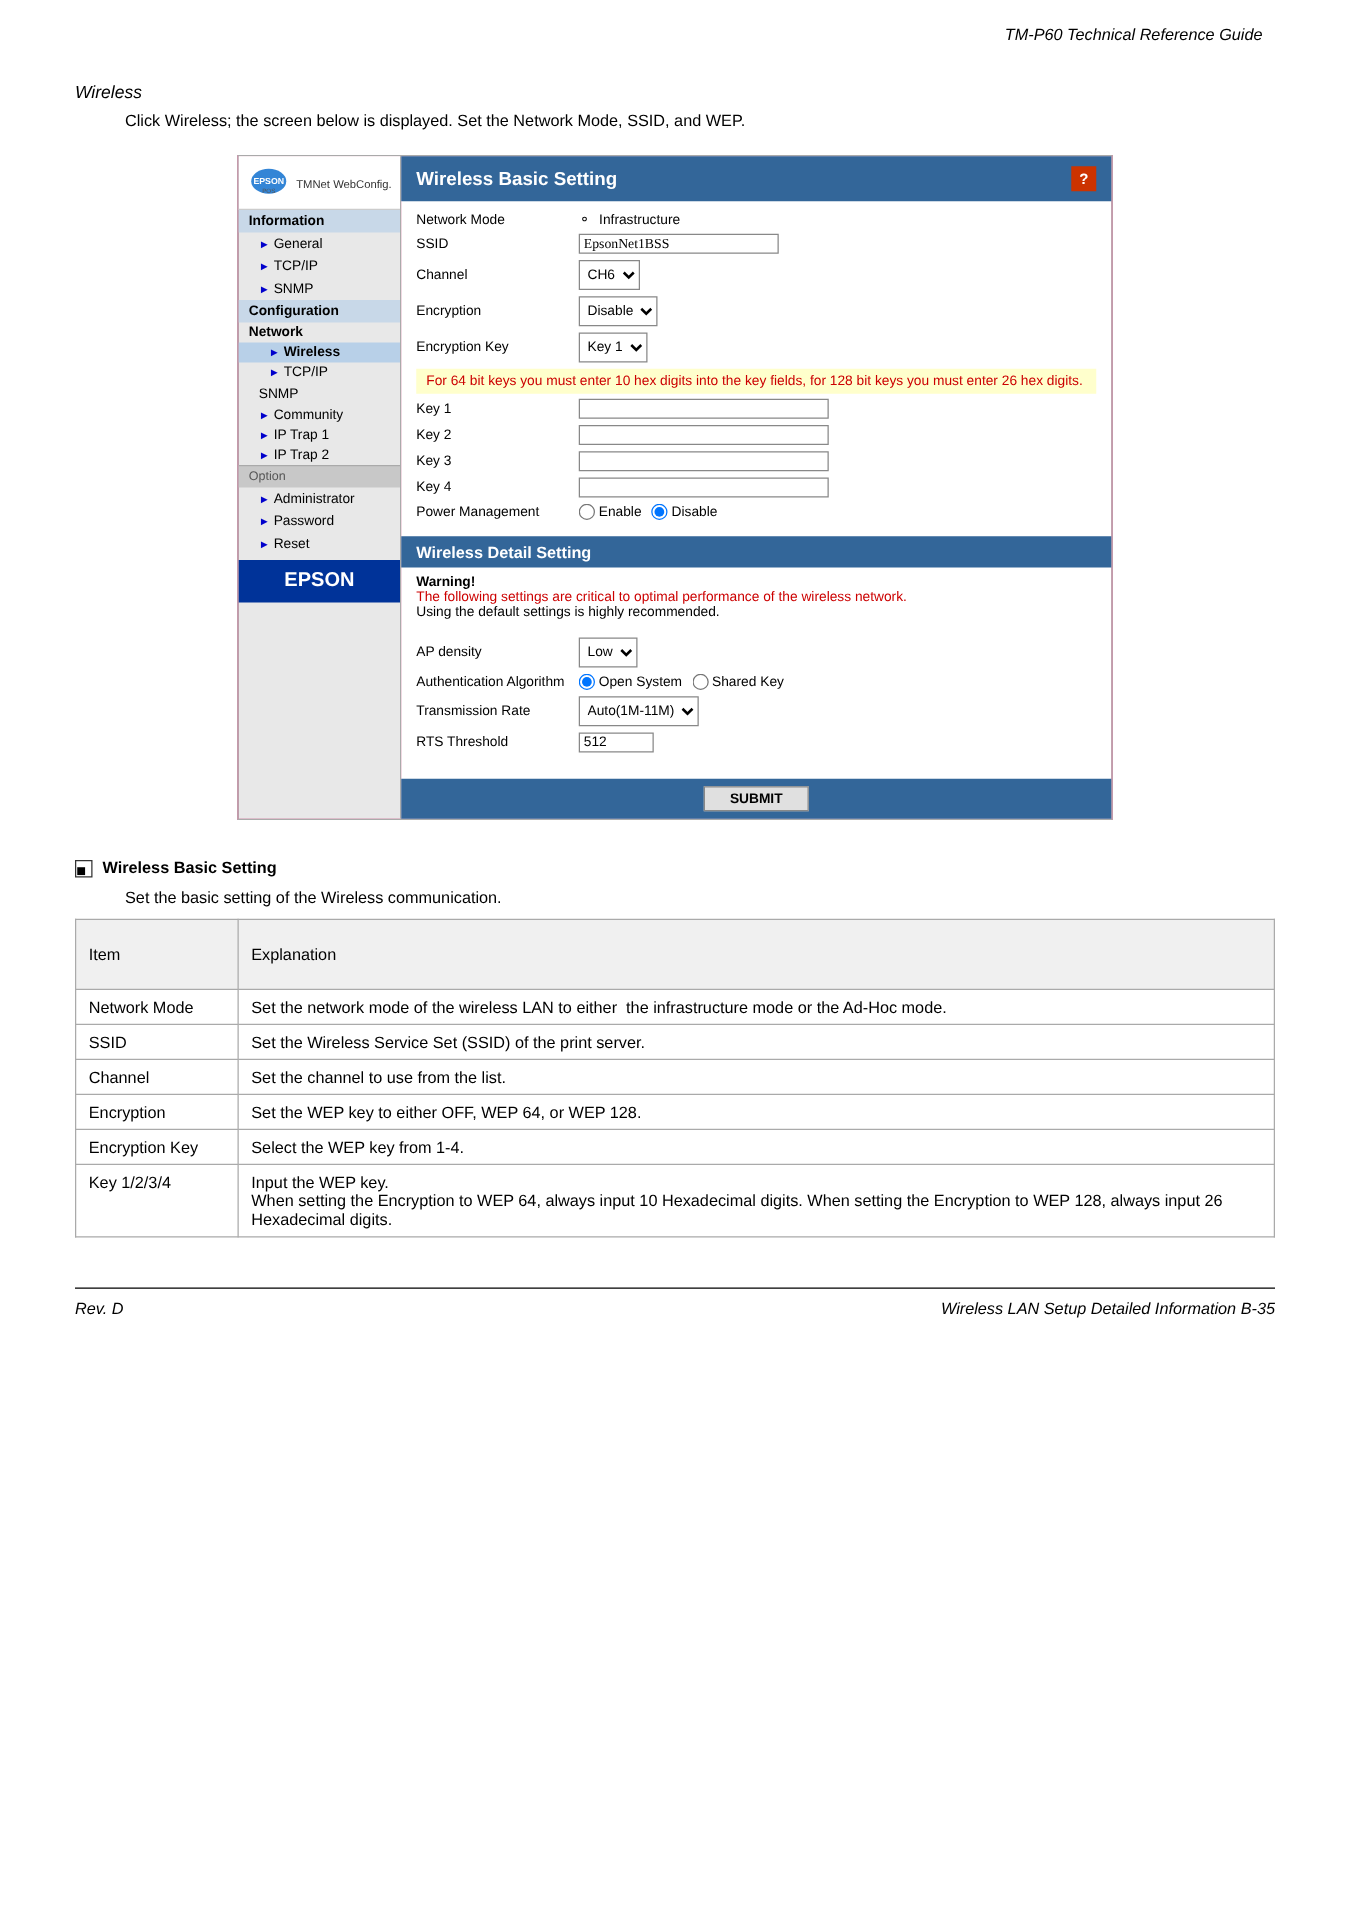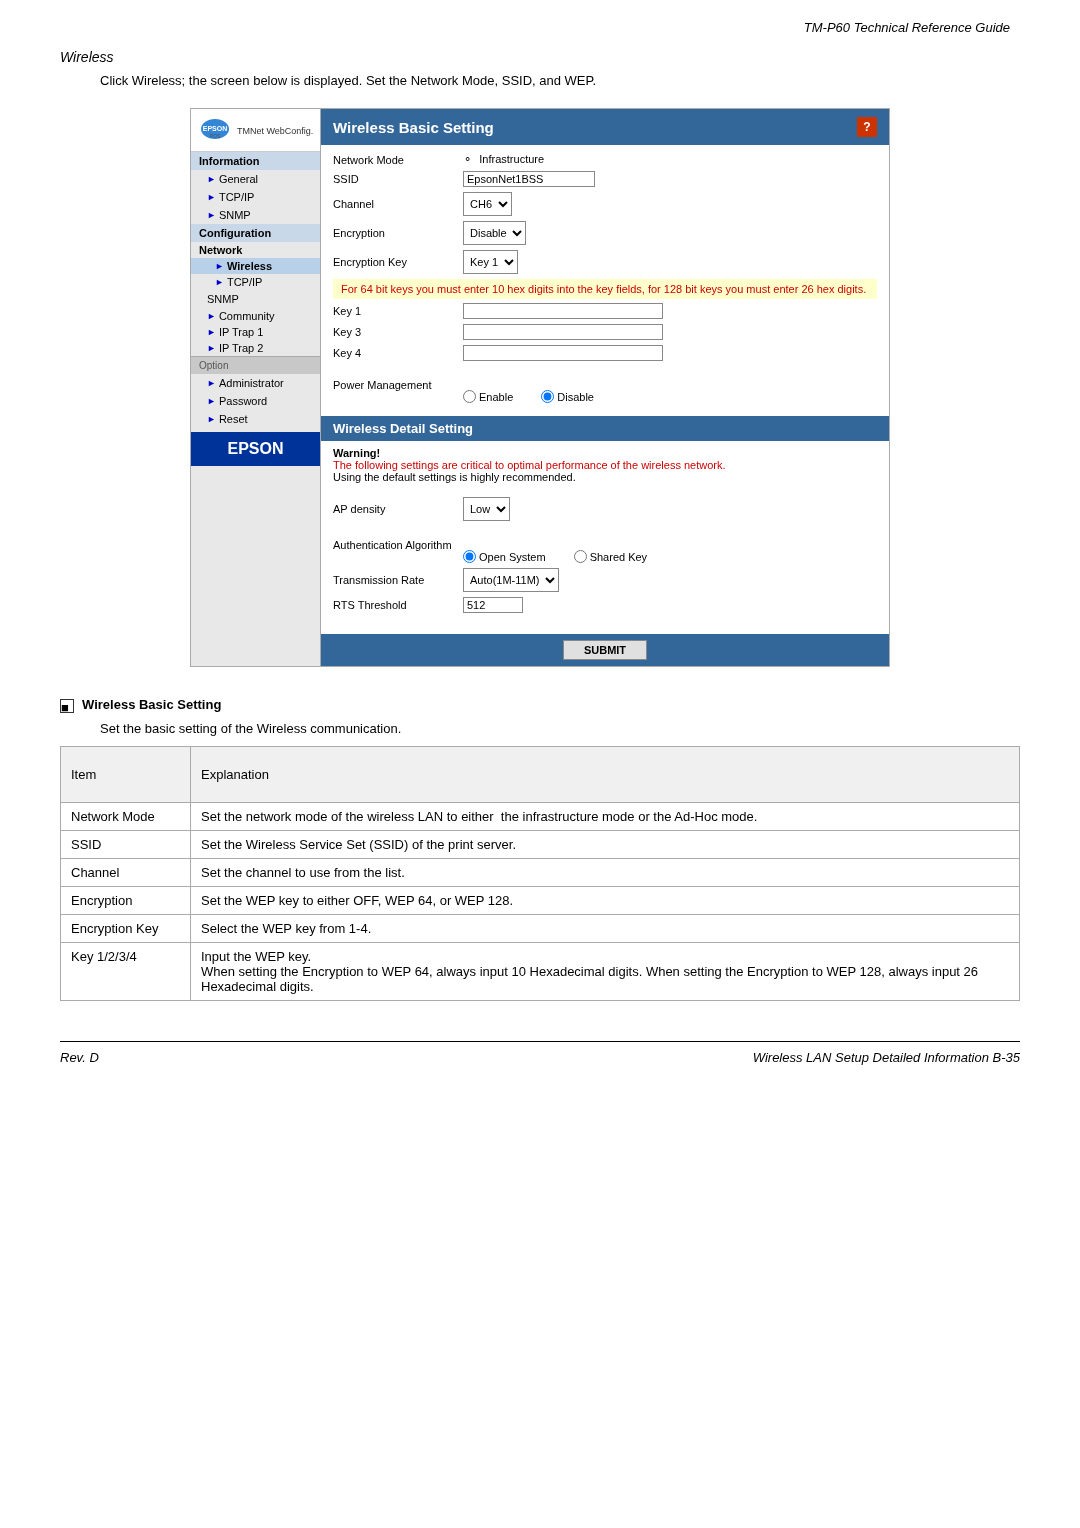--- a/index.html
+++ b/index.html
@@ -9,21 +9,21 @@
       font-size: 13px;
       color: #000;
       width: 1080px;
       min-height: 1528px;
       padding: 20px 60px;
     }
     .page-header {
       text-align: right;
       font-style: italic;
       font-size: 13px;
-      margin-bottom: 14px;
+      margin-bottom: 30px;
       padding-right: 10px;
     }
     .section-title {
       font-style: italic;
       font-size: 14px;
       margin-bottom: 8px;
     }
     .section-intro {
       margin-left: 40px;
       margin-bottom: 20px;
@@ -161,23 +161,22 @@
       background: #fff;
     }
     .form-select {
       border: 1px solid #888;
       padding: 4px 2px;
       font-size: 11px;
       background: #fff;
     }
     .radio-group {
       display: flex;
-      gap: 28px;
-      align-items: center;
-      margin-top: 24px;
+      gap: 8px;
+      align-items: center;
     }
     .radio-item {
       display: flex;
       align-items: center;
       gap: 3px;
       font-size: 11px;
     }
     .warning-box {
       background: #ffffcc;
       border: none;
@@ -386,21 +385,21 @@
         <div class="form-label">Network Mode</div>
         <div class="form-value">
           <span style="margin-right:4px;">⚬</span>
           <span>Infrastructure</span>
         </div>
       </div>
 
       <div class="form-row">
         <div class="form-label">SSID</div>
         <div class="form-value">
-          <input class="form-input" type="text" style="width: 132px;" value="EpsonNet1BSS">
+          <input class="form-input" type="text" style="width: 160px; font-family: Liberation Serif, serif;" value="EpsonNet1BSS">
         </div>
       </div>
 
       <div class="form-row">
         <div class="form-label">Channel</div>
         <div class="form-value">
           <select class="form-select">
             <option>CH6</option>
           </select>
         </div>
@@ -423,20 +422,26 @@
           </select>
         </div>
       </div>
 
       <div class="warning-box">
         <span>For 64 bit keys you must enter 10 hex digits into the key fields, for 128 bit keys you must enter 26 hex digits.</span>
       </div>
 
       <div class="form-row">
         <div class="form-label">Key 1</div>
+        <div class="form-value">
+          <input class="key-input" type="text" style="">
+        </div>
+      </div>
+      <div class="form-row">
+        <div class="form-label">Key 2</div>
         <div class="form-value">
           <input class="key-input" type="text" style="">
         </div>
       </div>
       <div class="form-row">
         <div class="form-label">Key 3</div>
         <div class="form-value">
           <input class="key-input" type="text" style="">
         </div>
       </div>

